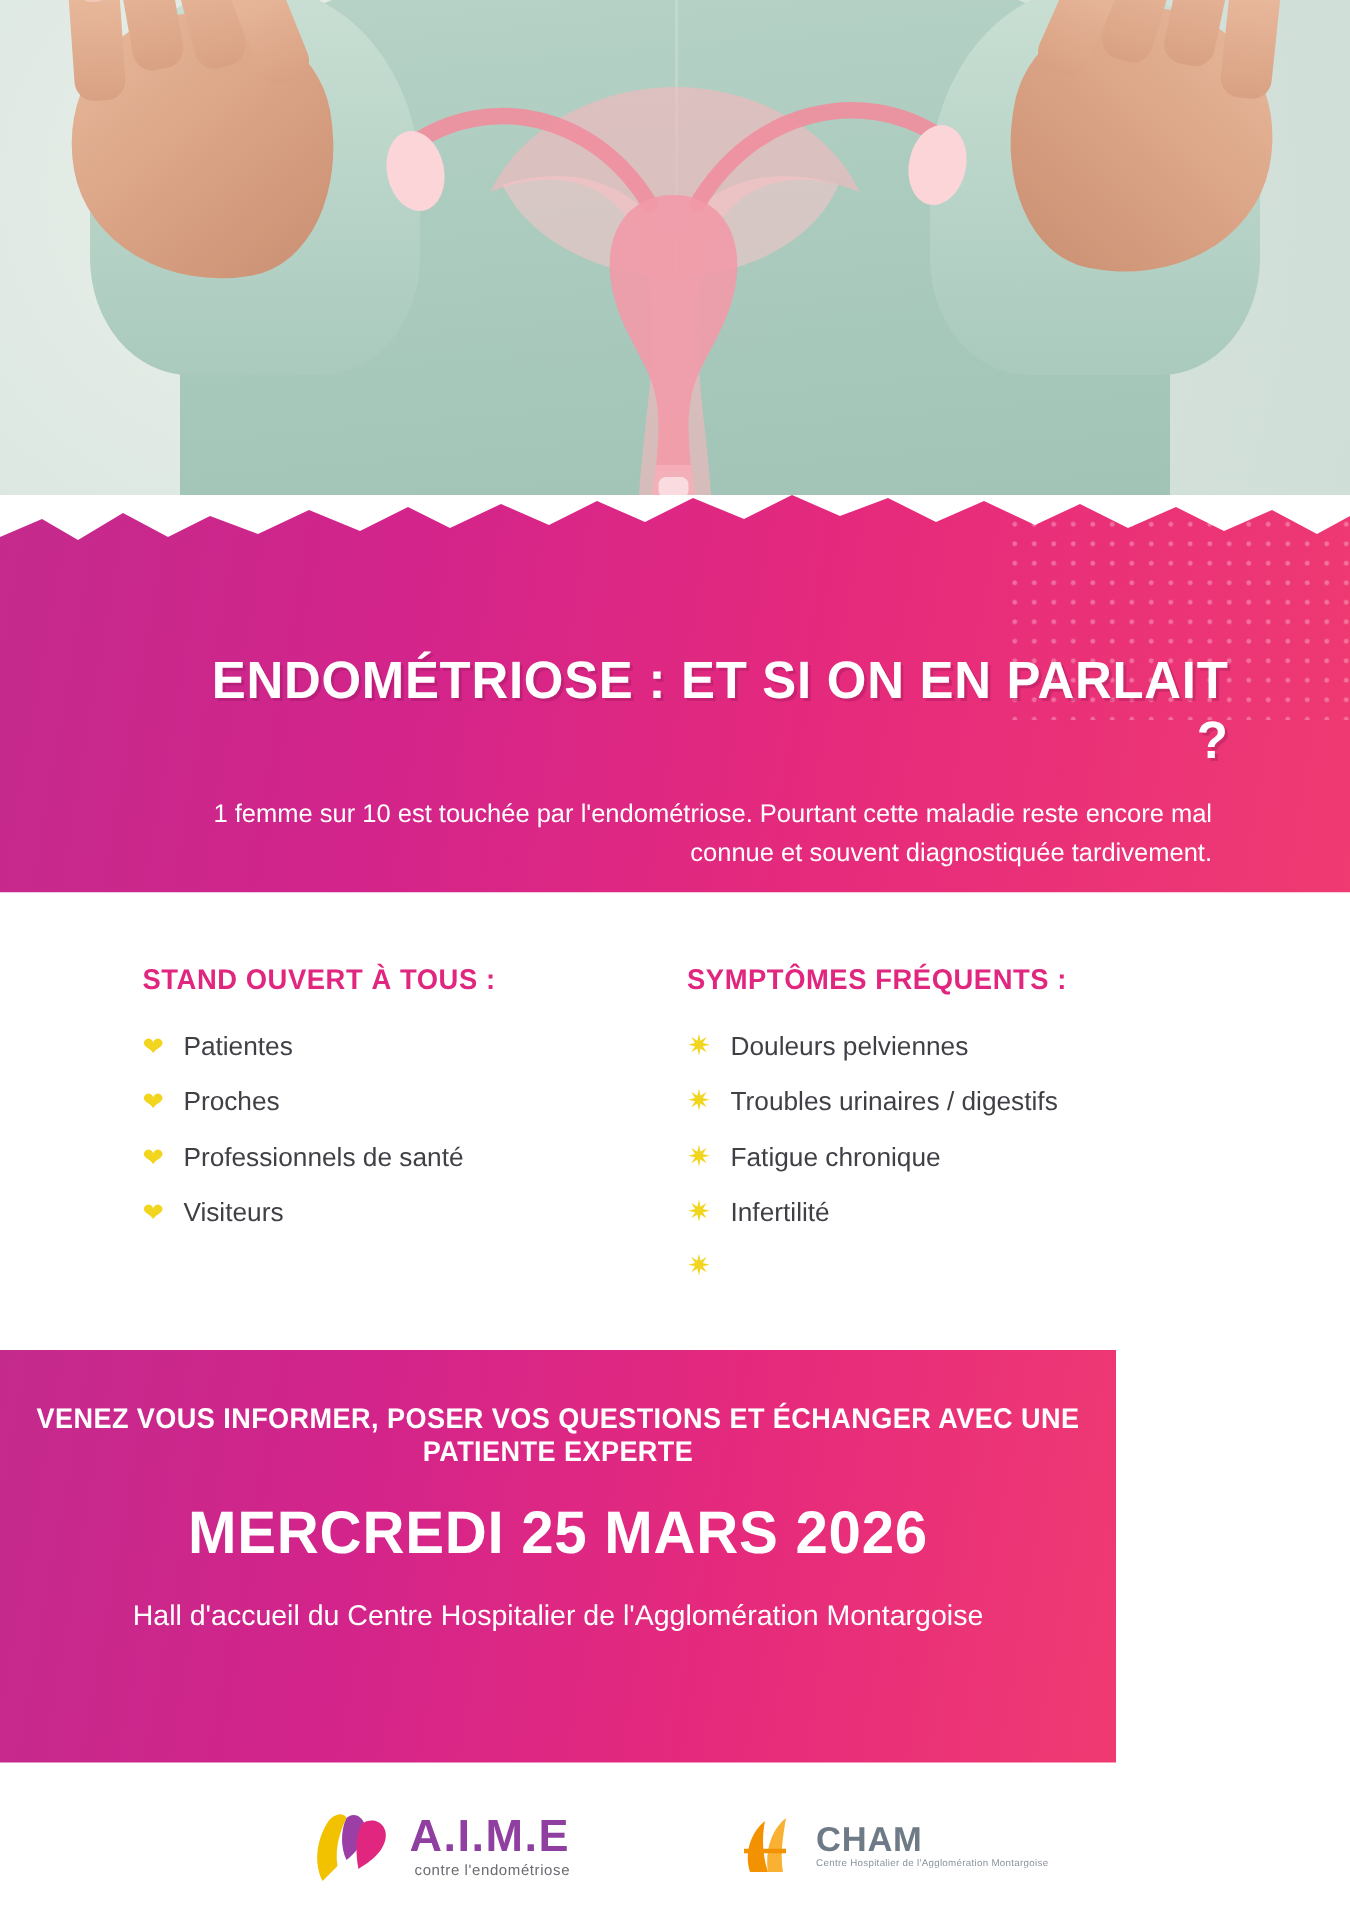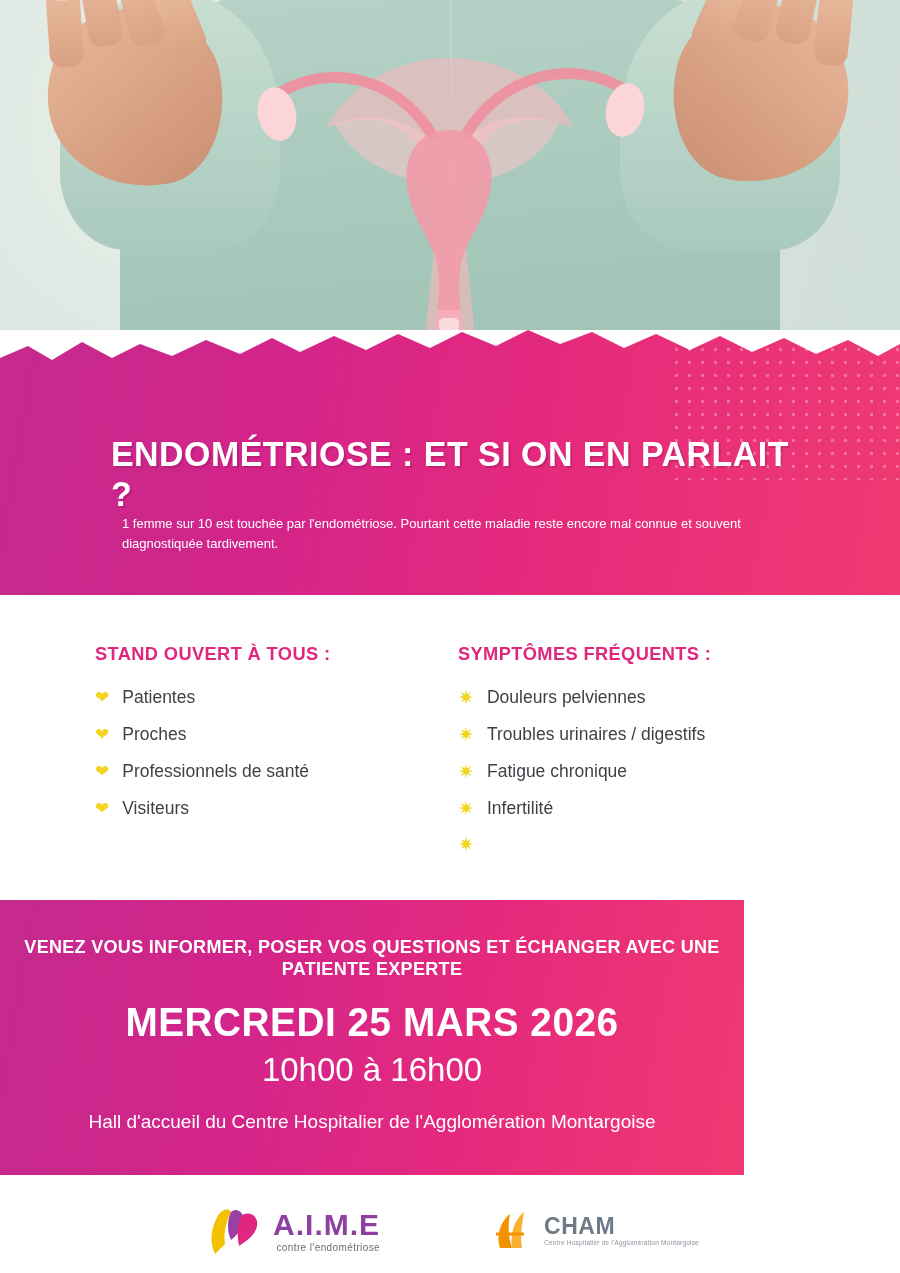--- a/index.html
+++ b/index.html
@@ -116,33 +116,34 @@
   .torn-top {
     position: absolute;
     top: -2px; left: 0;
     width: 900px; height: 70px;
   }
 
   .band-inner {
     position: absolute;
     top: 0; left: 0; right: 0; bottom: 0;
     padding: 104px 70px 0 100px;
-    text-align: left;
+    text-align: right;
   }
   .headline {
     font-family: "Liberation Sans Narrow", "Liberation Sans", sans-serif;
     font-weight: 700;
     font-size: 35px;
     letter-spacing: .5px;
     color: #ffffff;
     text-shadow: 2px 2px 0 rgba(120,10,70,.25);
     transform: scaleX(.97);
   }
   .sub {
-    font-size: 13px;
+    margin-top: 16px;
+    font-size: 17px;
     line-height: 1.5;
     color: #ffffff;
     font-weight: 400;
     padding: 0 22px;
   }
 
   
   .content {
     position: absolute;
     top: 595px; left: 0;
@@ -398,21 +399,20 @@
           <span class="bullet-star">✷</span>
         </li>
       </ul>
     </div>
 
   </div>
 
   <div class="bottom">
     <div class="cta">VENEZ VOUS INFORMER, POSER VOS QUESTIONS ET ÉCHANGER AVEC UNE PATIENTE EXPERTE</div>
     <div class="date">MERCREDI 25 MARS 2026</div>
-    <div class="hours">10h00 à 16h00</div>
     <div class="place">Hall d'accueil du Centre Hospitalier de l'Agglomération Montargoise</div>
   </div>
 
   <div class="logos">
 
     <div class="logo-aime">
       <svg width="62" height="50" viewBox="0 0 62 50">
         <path d="M14 48 C 8 36, 10 20, 18 8 C 22 3, 28 2, 30 6 C 26 14, 22 26, 24 38 Z" fill="#f2c200"></path>
         <path d="M30 6 C 34 2, 40 4, 42 10 C 44 18, 38 28, 30 34 C 26 26, 26 14, 30 6 Z" fill="#9b3fa6"></path>
         <path d="M40 10 C 48 4, 58 10, 56 20 C 54 30, 44 36, 38 40 C 36 30, 36 18, 40 10 Z" fill="#e0267f"></path>

